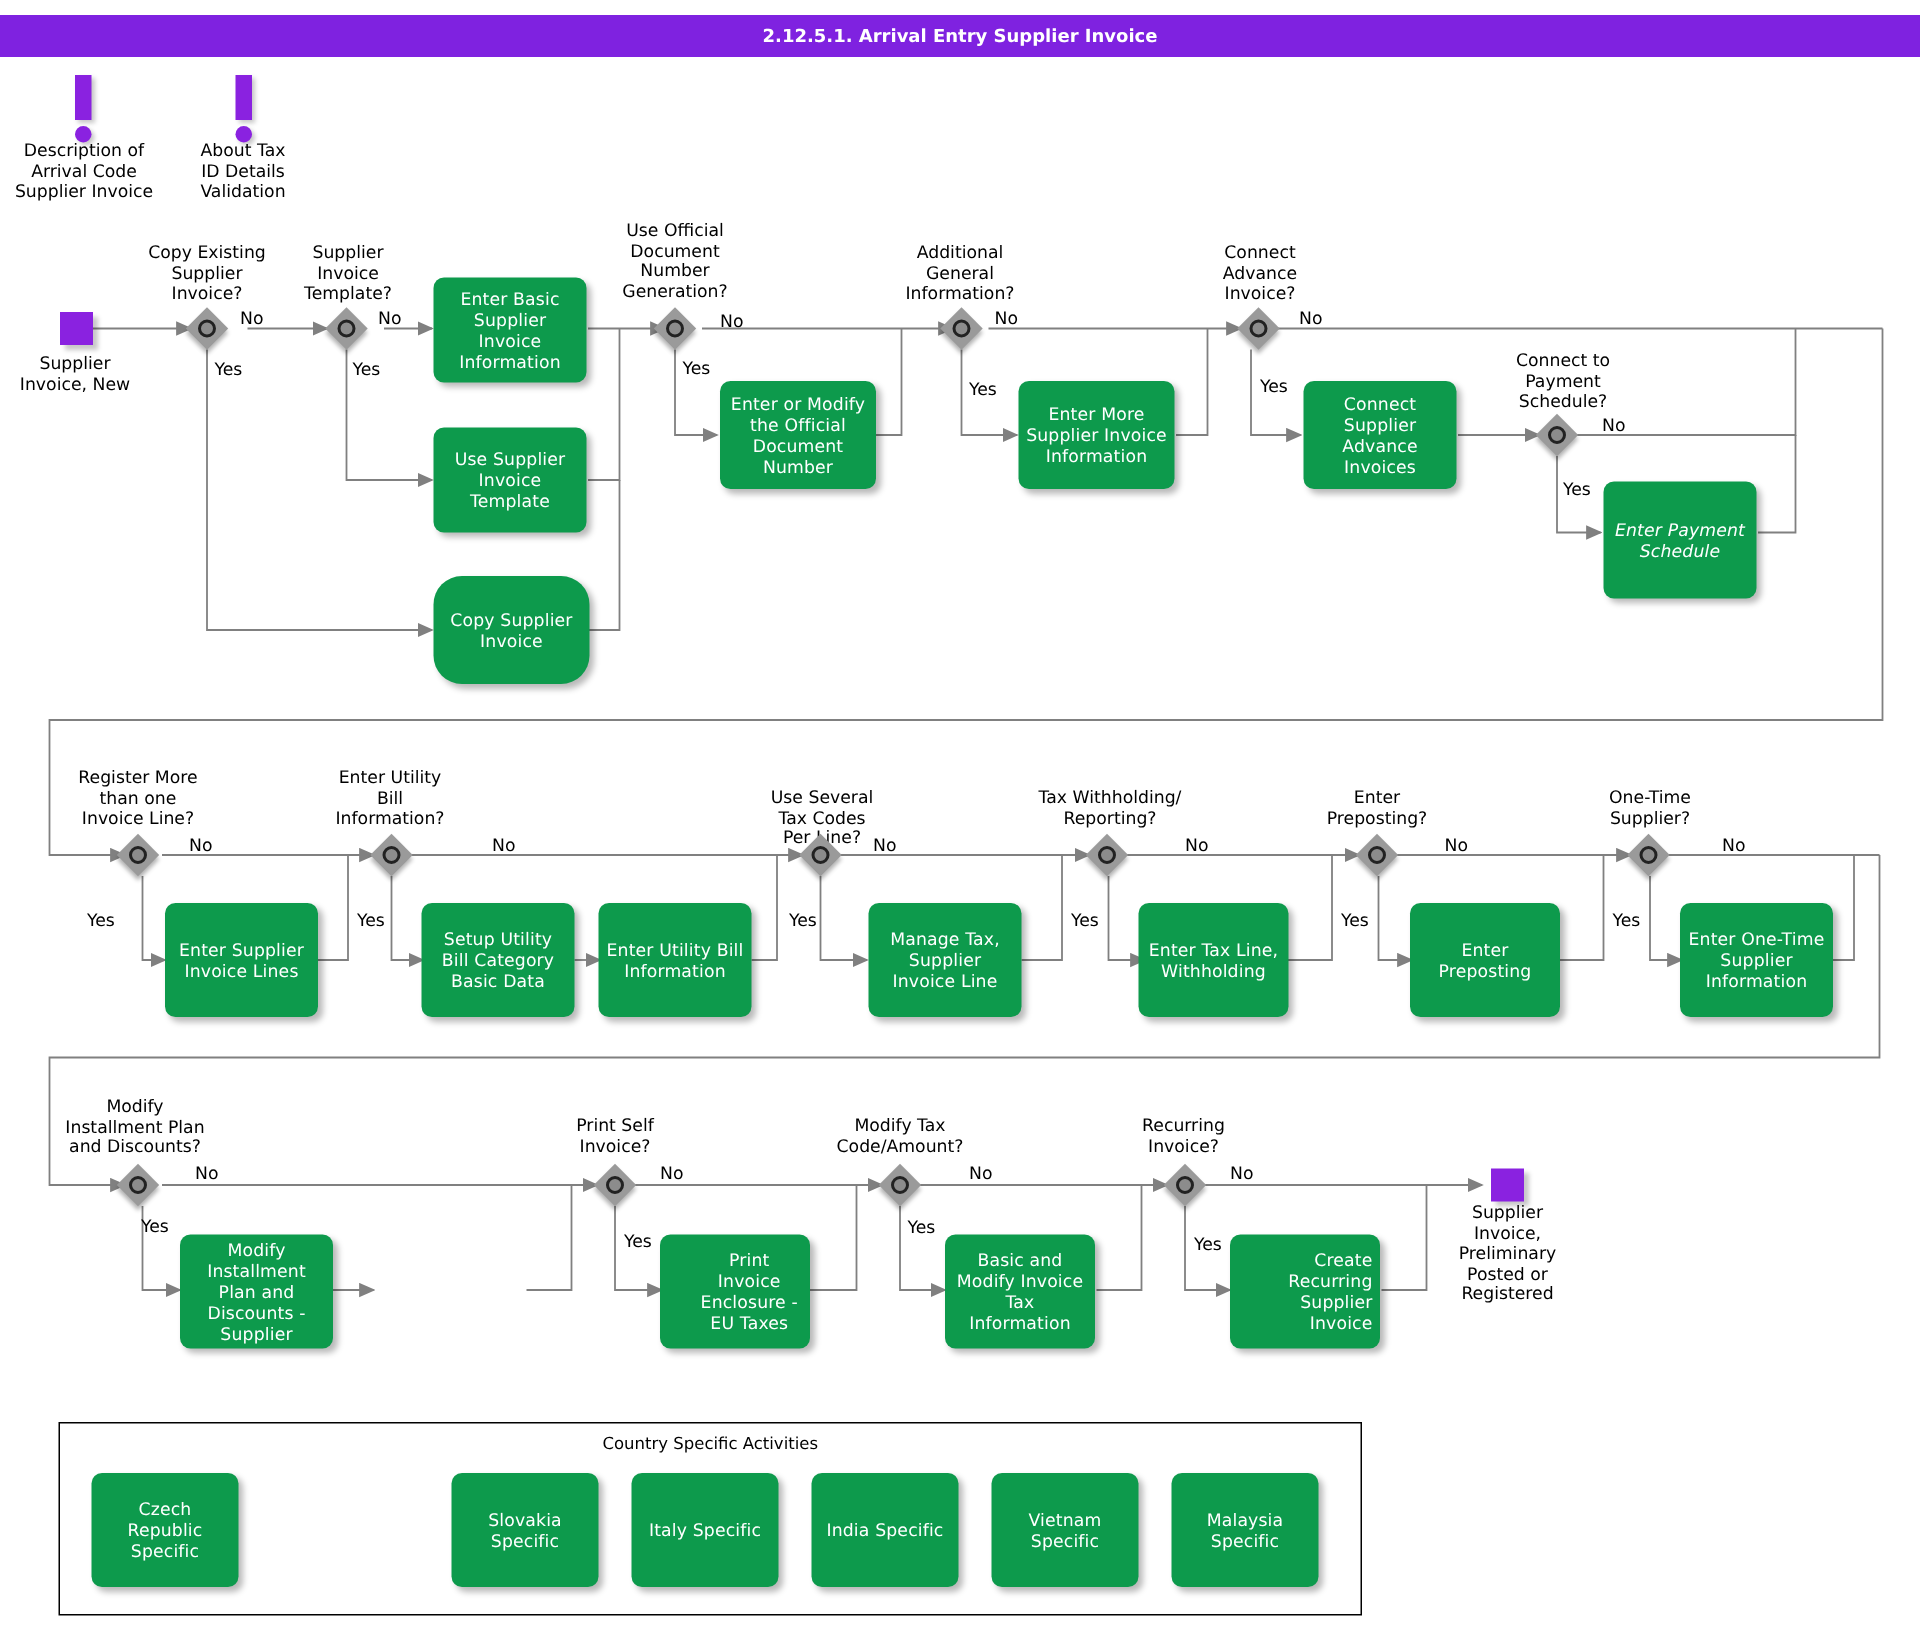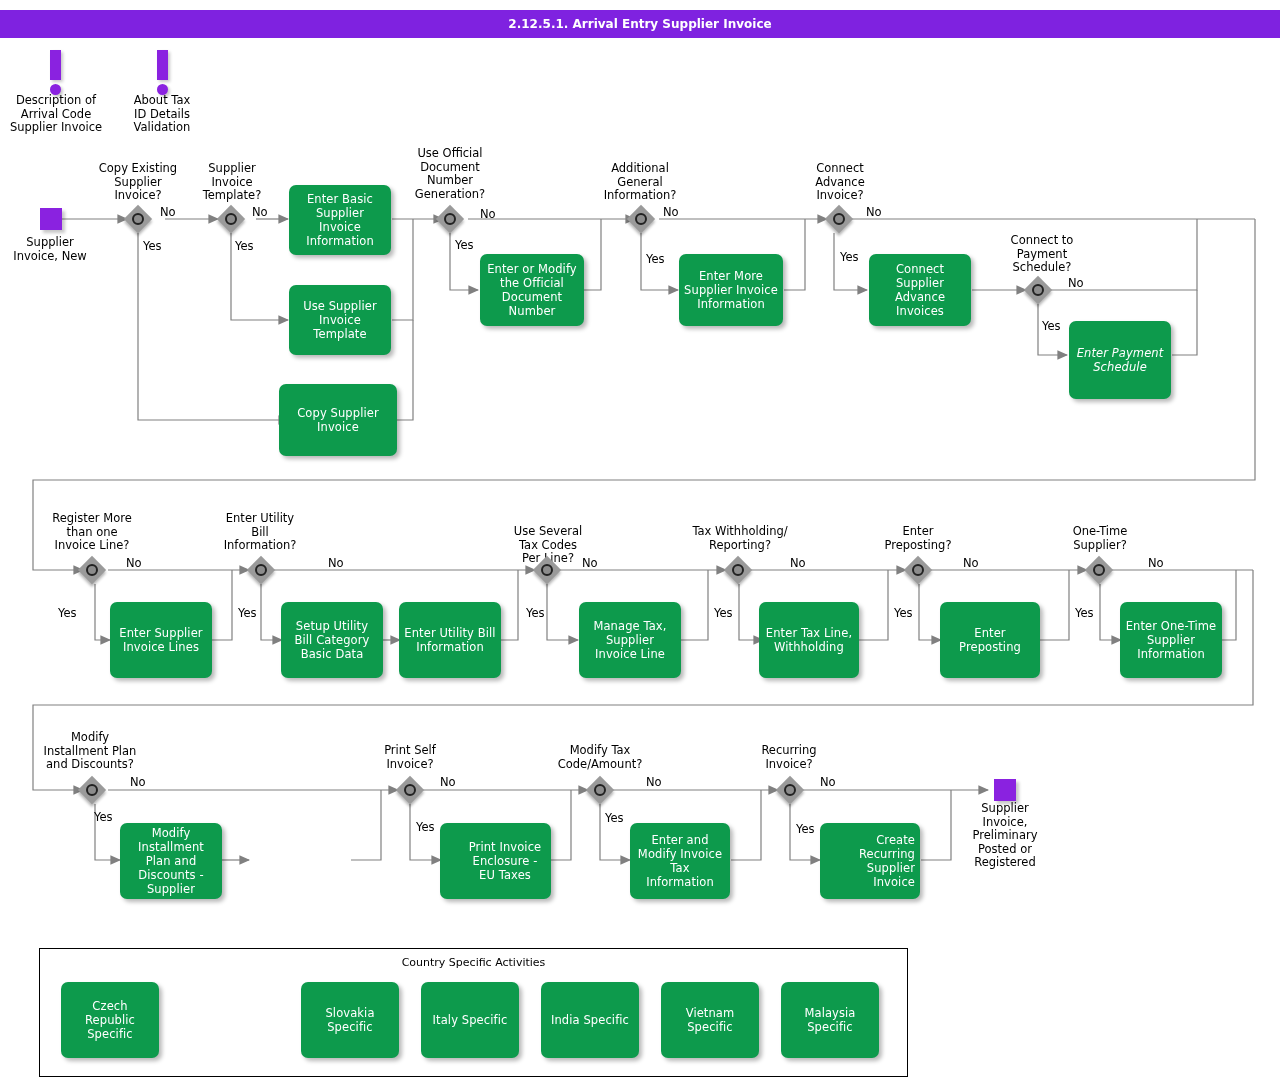--- a/index.html
+++ b/index.html
@@ -289,21 +289,21 @@
   <div class="act" style="left:289px;top:185px;width:102px;height:70px;">
     <span>Enter Basic
 Supplier Invoice
 Information</span>
   </div>
   <div class="act" style="left:289px;top:285px;width:102px;height:70px;">
     <span>Use Supplier
 Invoice
 Template</span>
   </div>
-  <div class="act" style="left:279px;top:384px;width:118px;height:72px;">
+  <div class="act" style="left:289px;top:384px;width:104px;height:72px;border-radius:19px;">
     <span>Copy Supplier
 Invoice</span>
   </div>
   <div class="act" style="left:480px;top:254px;width:104px;height:72px;">
     <span>Enter or Modify
 the Official
 Document
 Number</span>
   </div>
   <div class="act" style="left:679px;top:254px;width:104px;height:72px;">
@@ -447,27 +447,27 @@
   </div>
   <div class="yn" style="left:820px;top:776px;">No</div>
   <div class="yn" style="left:796px;top:823px;">Yes</div>
 
   <div class="act" style="left:120px;top:823px;width:102px;height:76px;">
     <span>Modify
 Installment Plan
 and Discounts -
 Supplier</span>
   </div>
-  <div class="act" style="left:440px;top:823px;width:111px;height:76px;padding-left:24px;">
+  <div class="act" style="left:440px;top:823px;width:100px;height:76px;padding-left:24px;">
     <span>Print Invoice
 Enclosure - EU
 Taxes</span>
   </div>
   <div class="act" style="left:630px;top:823px;width:100px;height:76px;">
-    <span>Enter and Modify
+    <span>Basic and Modify
 Invoice Tax
 Information</span>
   </div>
   <div class="act" style="left:820px;top:823px;width:100px;height:76px;text-align:right;">
     <span>Create
 Recurring
 Supplier Invoice</span>
   </div>
 
   <div class="group" style="left:39px;top:948px;width:867px;height:127px;">

